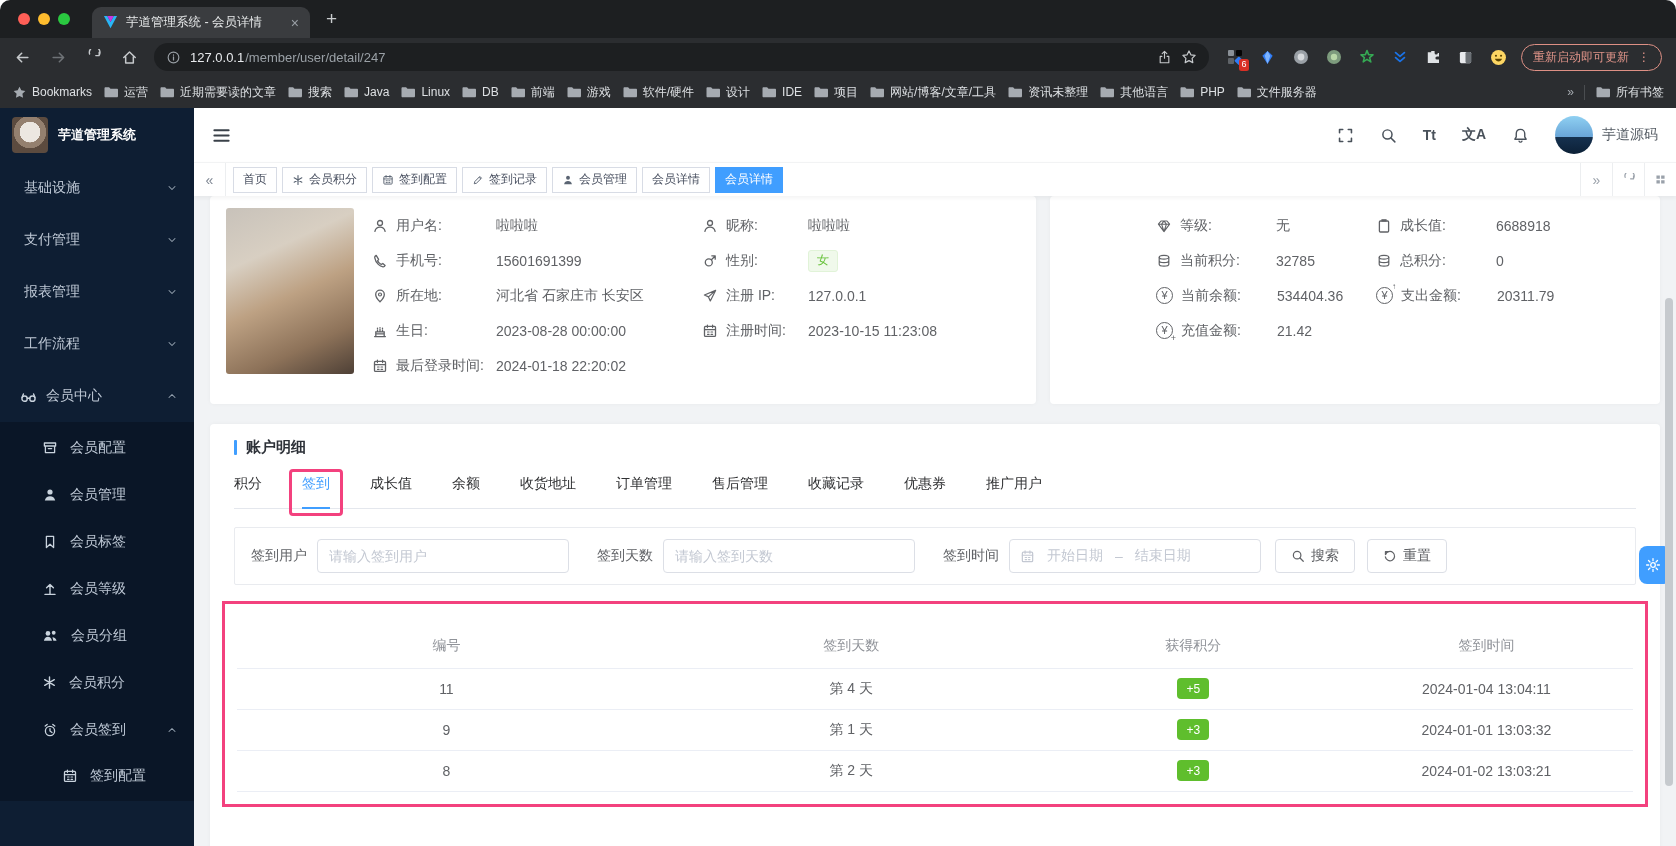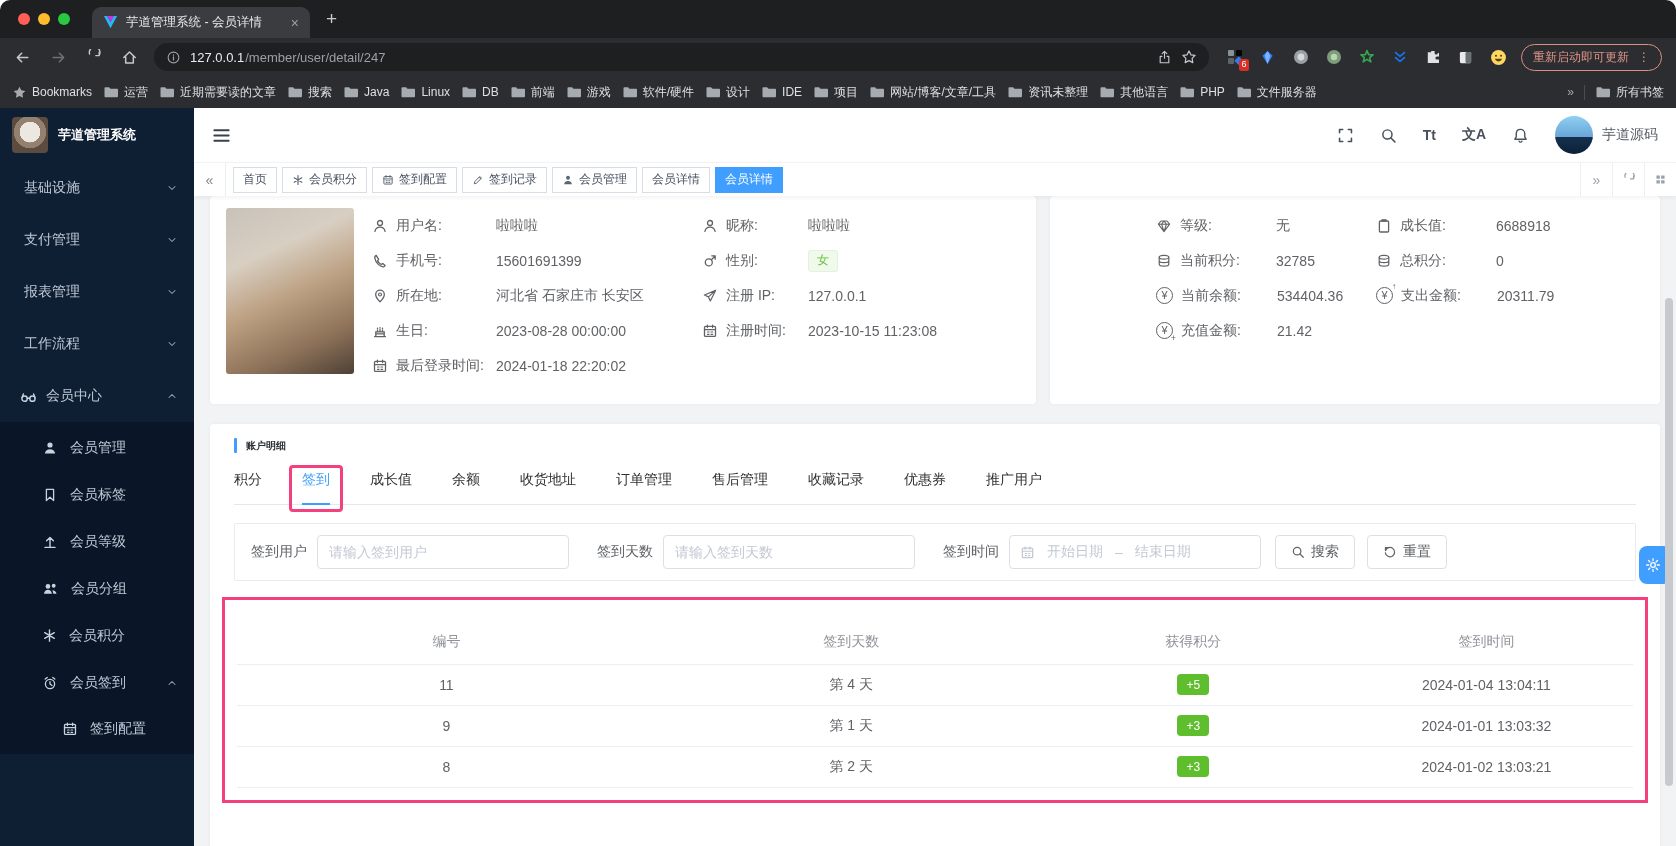--- a/index.html
+++ b/index.html
@@ -92,21 +92,21 @@
 .yenc{width:17px;height:17px;border:1.2px solid #606266;border-radius:50%;display:flex;align-items:center;
   justify-content:center;font-size:11px;line-height:1;position:relative;flex:none}
 .yenc.mup::after{content:"↑";position:absolute;right:-4px;top:-5px;font-size:8px}
 .yenc.mplus::after{content:"+";position:absolute;right:-4px;bottom:-5px;font-size:9px}
 
 .stats{flex:1;height:208px;padding:12px 16px 12px 106px;display:flex}
 .scol1{width:220px}
 .scol2{flex:1}
 
 .detail{margin-top:20px;height:430px;padding:14px 24px;position:relative}
-.sec-title{display:flex;align-items:center;gap:9px;font-size:10px;font-weight:bold;color:#2d3138}
+.sec-title{display:flex;align-items:center;gap:9px;font-size:15px;font-weight:bold;color:#2d3138}
 .sec-bar{width:3px;height:15px;background:#409eff;border-radius:1px}
 .tabs{display:flex;gap:40px;margin-top:18px;border-bottom:1px solid #e4e7ed}
 .tabi{position:relative;padding:0 0 15px;font-size:14px;color:#303133;cursor:pointer;white-space:nowrap}
 .tabi.active{color:#409eff}
 .tabi.active::after{content:"";position:absolute;left:0;right:0;bottom:-1px;height:2px;background:#409eff}
 .tabi.active::before{content:"";position:absolute;left:-13px;right:-13px;top:-6px;bottom:-8px;
   border:3px solid #f3417e;border-radius:4px}
 
 .filter{margin-top:18px;border:1px solid #e9ebef;border-radius:2px;height:58px;display:flex;align-items:center;
   padding:0 16px;font-size:14px;color:#606266}
@@ -532,20 +532,26 @@
     <div class="sgroup member">
       <svg class="sic" width="17" height="17">
           <use href="#s-glasses"></use>
         </svg>
       <span class="lb">会员中心</span>
       <svg class="chev up" width="12" height="12">
           <use href="#s-chev"></use>
         </svg>
     </div>
     <div class="submenu">
+      <div class="sitem">
+        <svg class="sic" width="16" height="16">
+            <use href="#s-box"></use>
+          </svg>
+        <span class="lb">会员配置</span>
+      </div>
       <div class="sitem">
         <svg class="sic" width="16" height="16">
             <use href="#s-person"></use>
           </svg>
         <span class="lb">会员管理</span>
       </div>
       <div class="sitem">
         <svg class="sic" width="16" height="16">
             <use href="#s-bookmark"></use>
           </svg>

